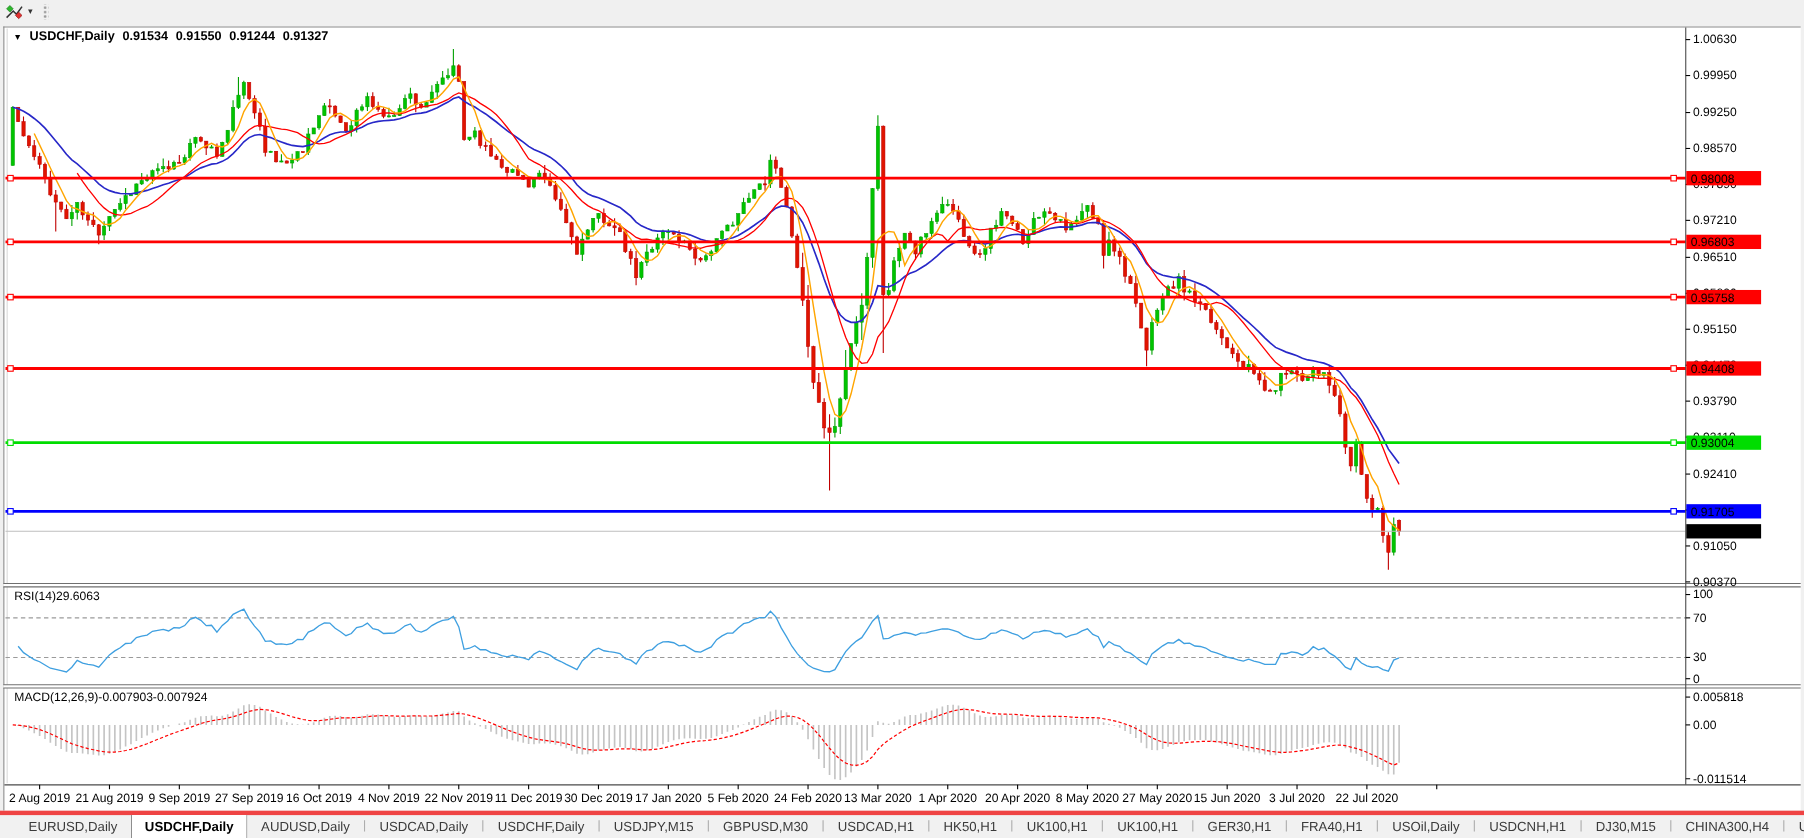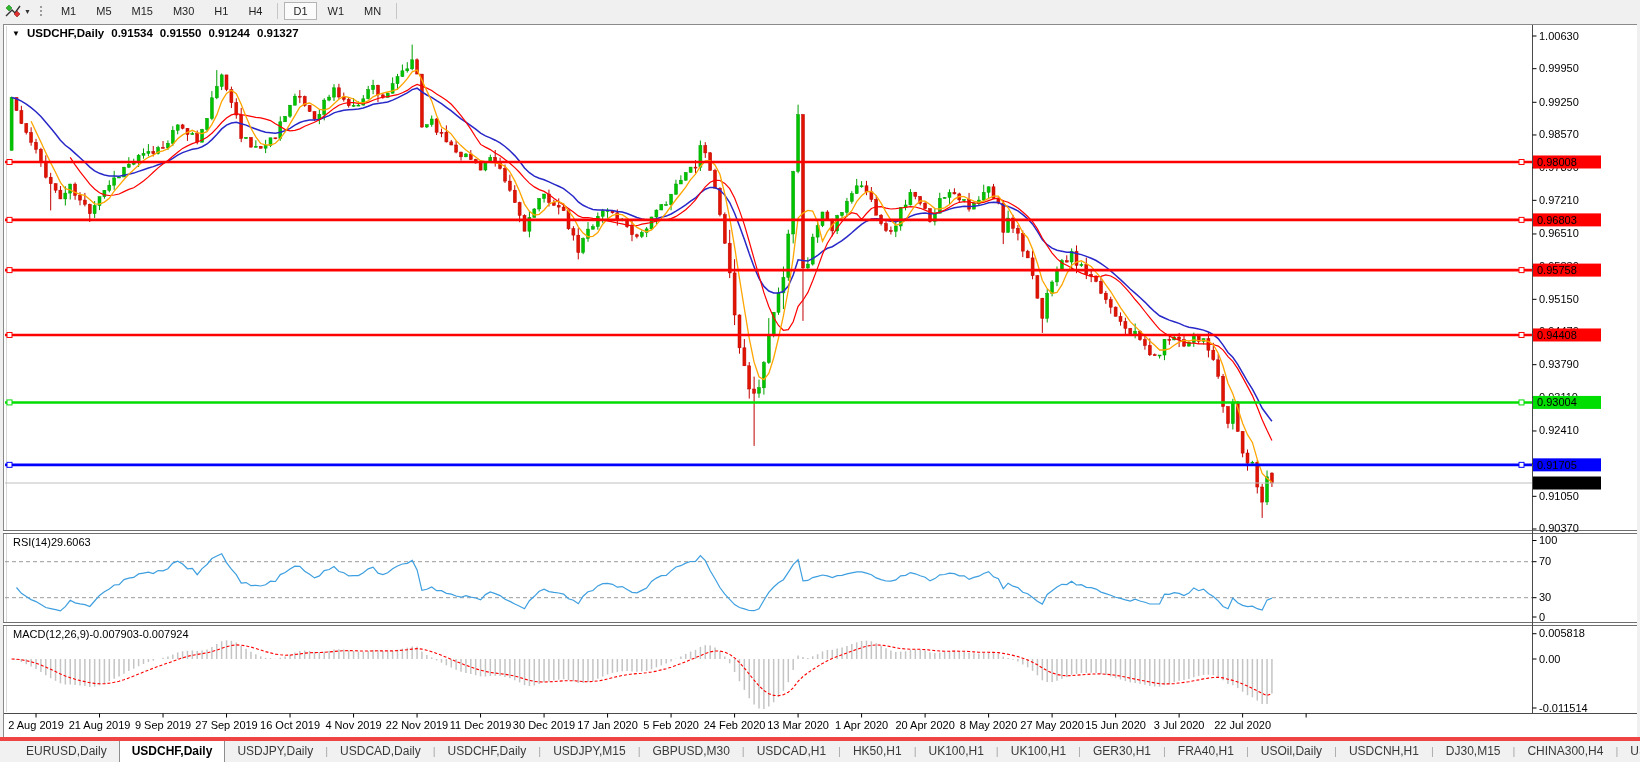--- a/index.html
+++ b/index.html
@@ -39,33 +39,20 @@
 <div class="toolbar">
   <span class="tool-icon">
     <svg width="18" height="16" viewBox="0 0 18 16">
       <polyline points="2,13 8,7 11,10 16,3" fill="none" stroke="#333" stroke-width="1.4"></polyline>
       <polygon points="5,2 8,5 5,8 2,5" fill="#2db82d" stroke="#1d7a1d" stroke-width="0.6"></polygon>
       <polygon points="13,8 16,11 13,14 10,11" fill="#e03030" stroke="#8f1c1c" stroke-width="0.6"></polygon>
     </svg>
   </span>
   <span class="caret">▼</span>
   <span class="grip"></span>
-  <div class="tf-buttons" id="tf-buttons">
-      <button class="tf-btn">M1</button>
-      <button class="tf-btn">M5</button>
-      <button class="tf-btn">M15</button>
-      <button class="tf-btn">M30</button>
-      <button class="tf-btn">H1</button>
-      <button class="tf-btn">H4</button>
-      <span class="vsep"></span>
-      <button class="tf-btn active">D1</button>
-      <button class="tf-btn">W1</button>
-      <button class="tf-btn">MN</button>
-      <span class="vsep"></span>
-    </div>
 </div>
 
 <svg id="chart-svg" width="1640" height="762">
     <rect x="3" y="24" width="1634" height="713" fill="#ffffff"></rect>
     <line x1="3" y1="24.5" x2="1637" y2="24.5" stroke="#8a8a8a"></line>
     <line x1="3.5" y1="24" x2="3.5" y2="737" stroke="#8a8a8a"></line>
     <line x1="6.5" y1="26" x2="6.5" y2="712" stroke="#d9d9d9"></line>
     <defs>
       <clipPath id="cmain">
         <rect x="4" y="25" width="1528" height="505"></rect>
@@ -1045,21 +1032,21 @@
 
 <div class="panel-label" id="macd-label">
   <span>MACD(12,26,9)</span>
   <span>-0.007903</span>
   <span>-0.007924</span>
 </div>
 
 <div class="tabbar" id="tabbar">
     <div class="tab">EURUSD,Daily</div>
     <div class="tab selected">USDCHF,Daily</div>
-    <div class="tab">USDJPY,Daily</div>
+    <div class="tab">AUDUSD,Daily</div>
     <span class="tabsep">|</span>
     <div class="tab">USDCAD,Daily</div>
     <span class="tabsep">|</span>
     <div class="tab">USDCHF,Daily</div>
     <span class="tabsep">|</span>
     <div class="tab">USDJPY,M15</div>
     <span class="tabsep">|</span>
     <div class="tab">GBPUSD,M30</div>
     <span class="tabsep">|</span>
     <div class="tab">USDCAD,H1</div>

